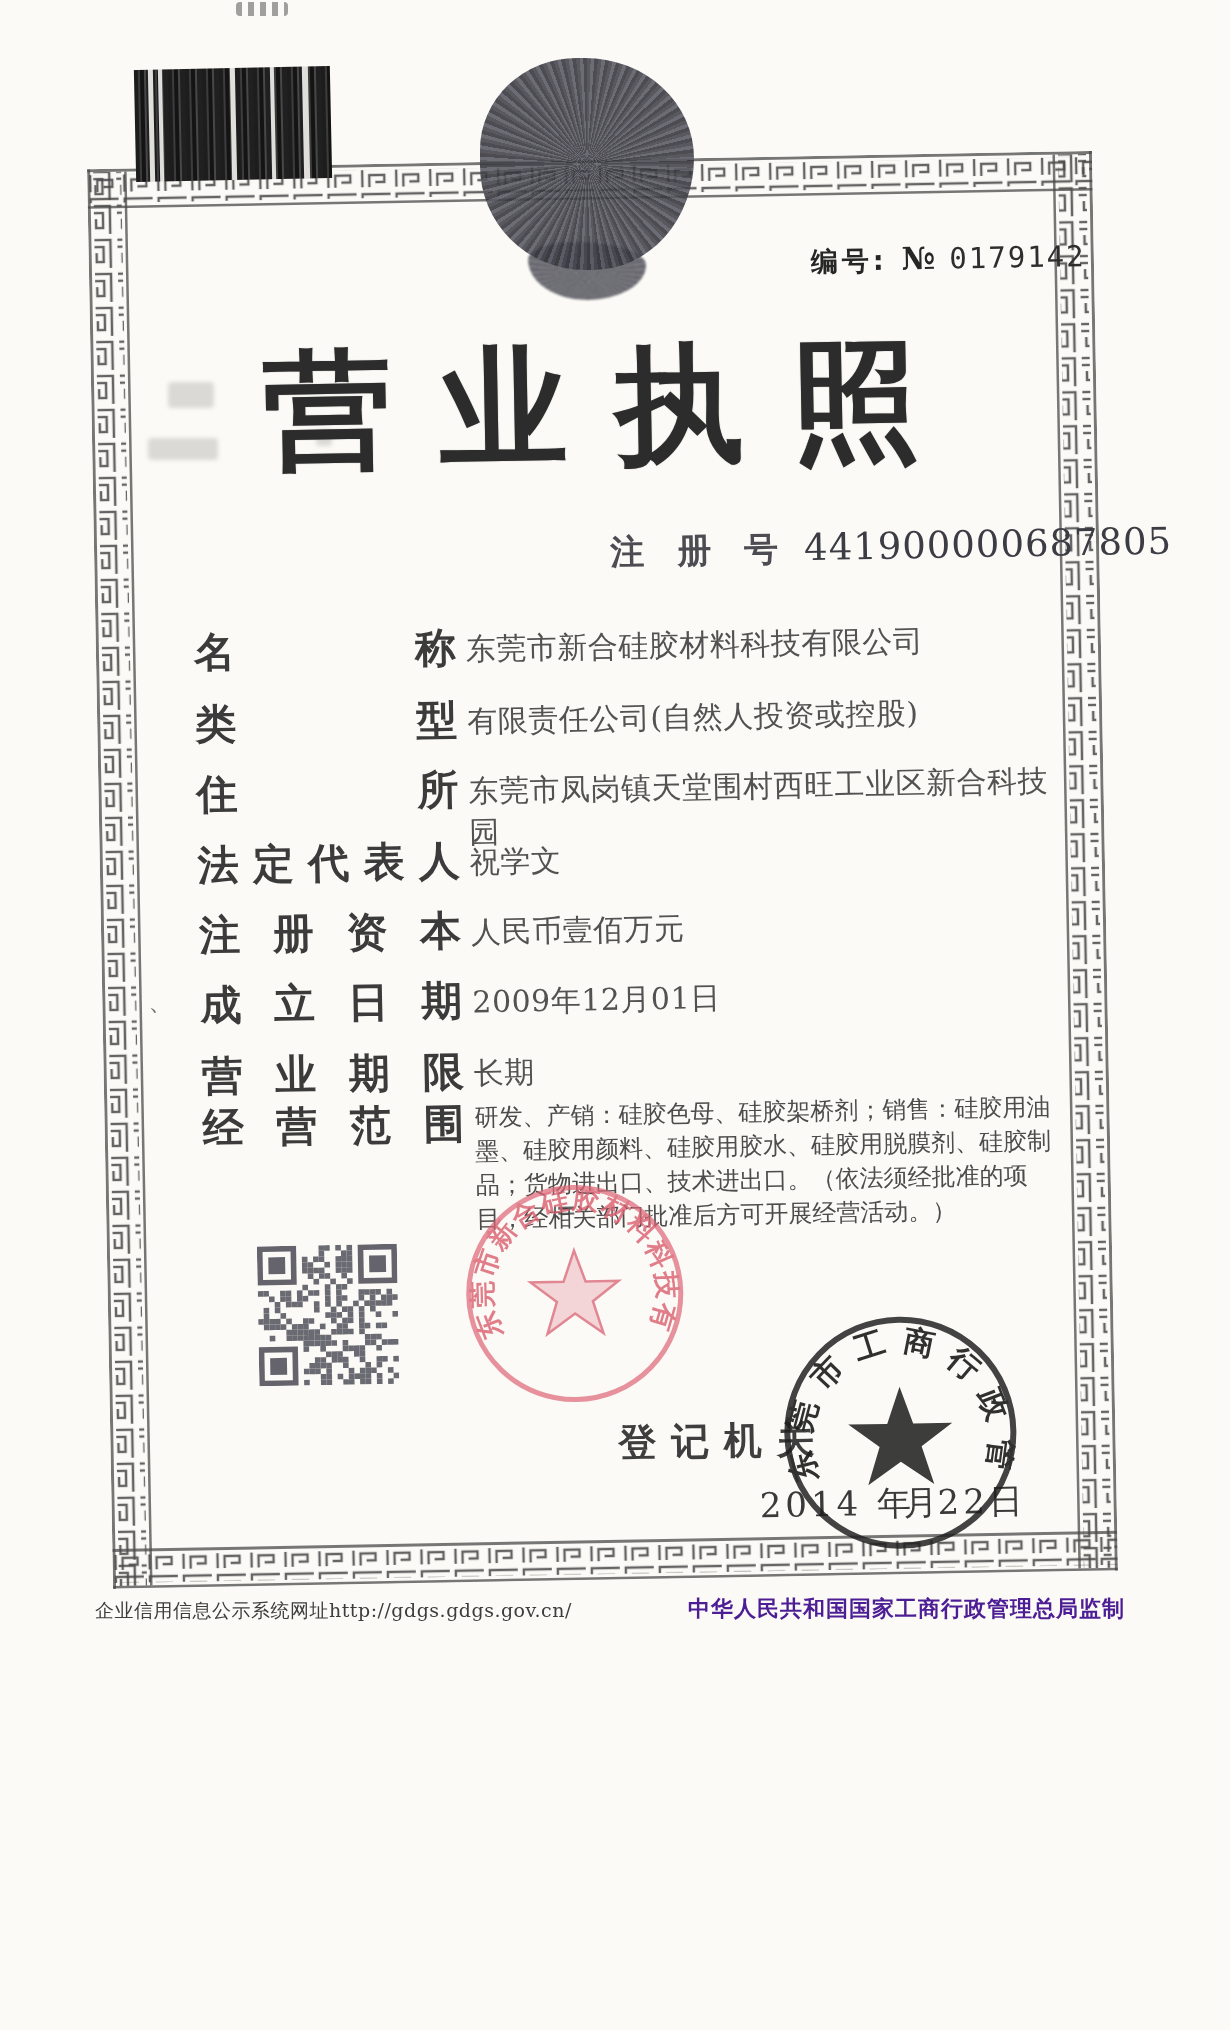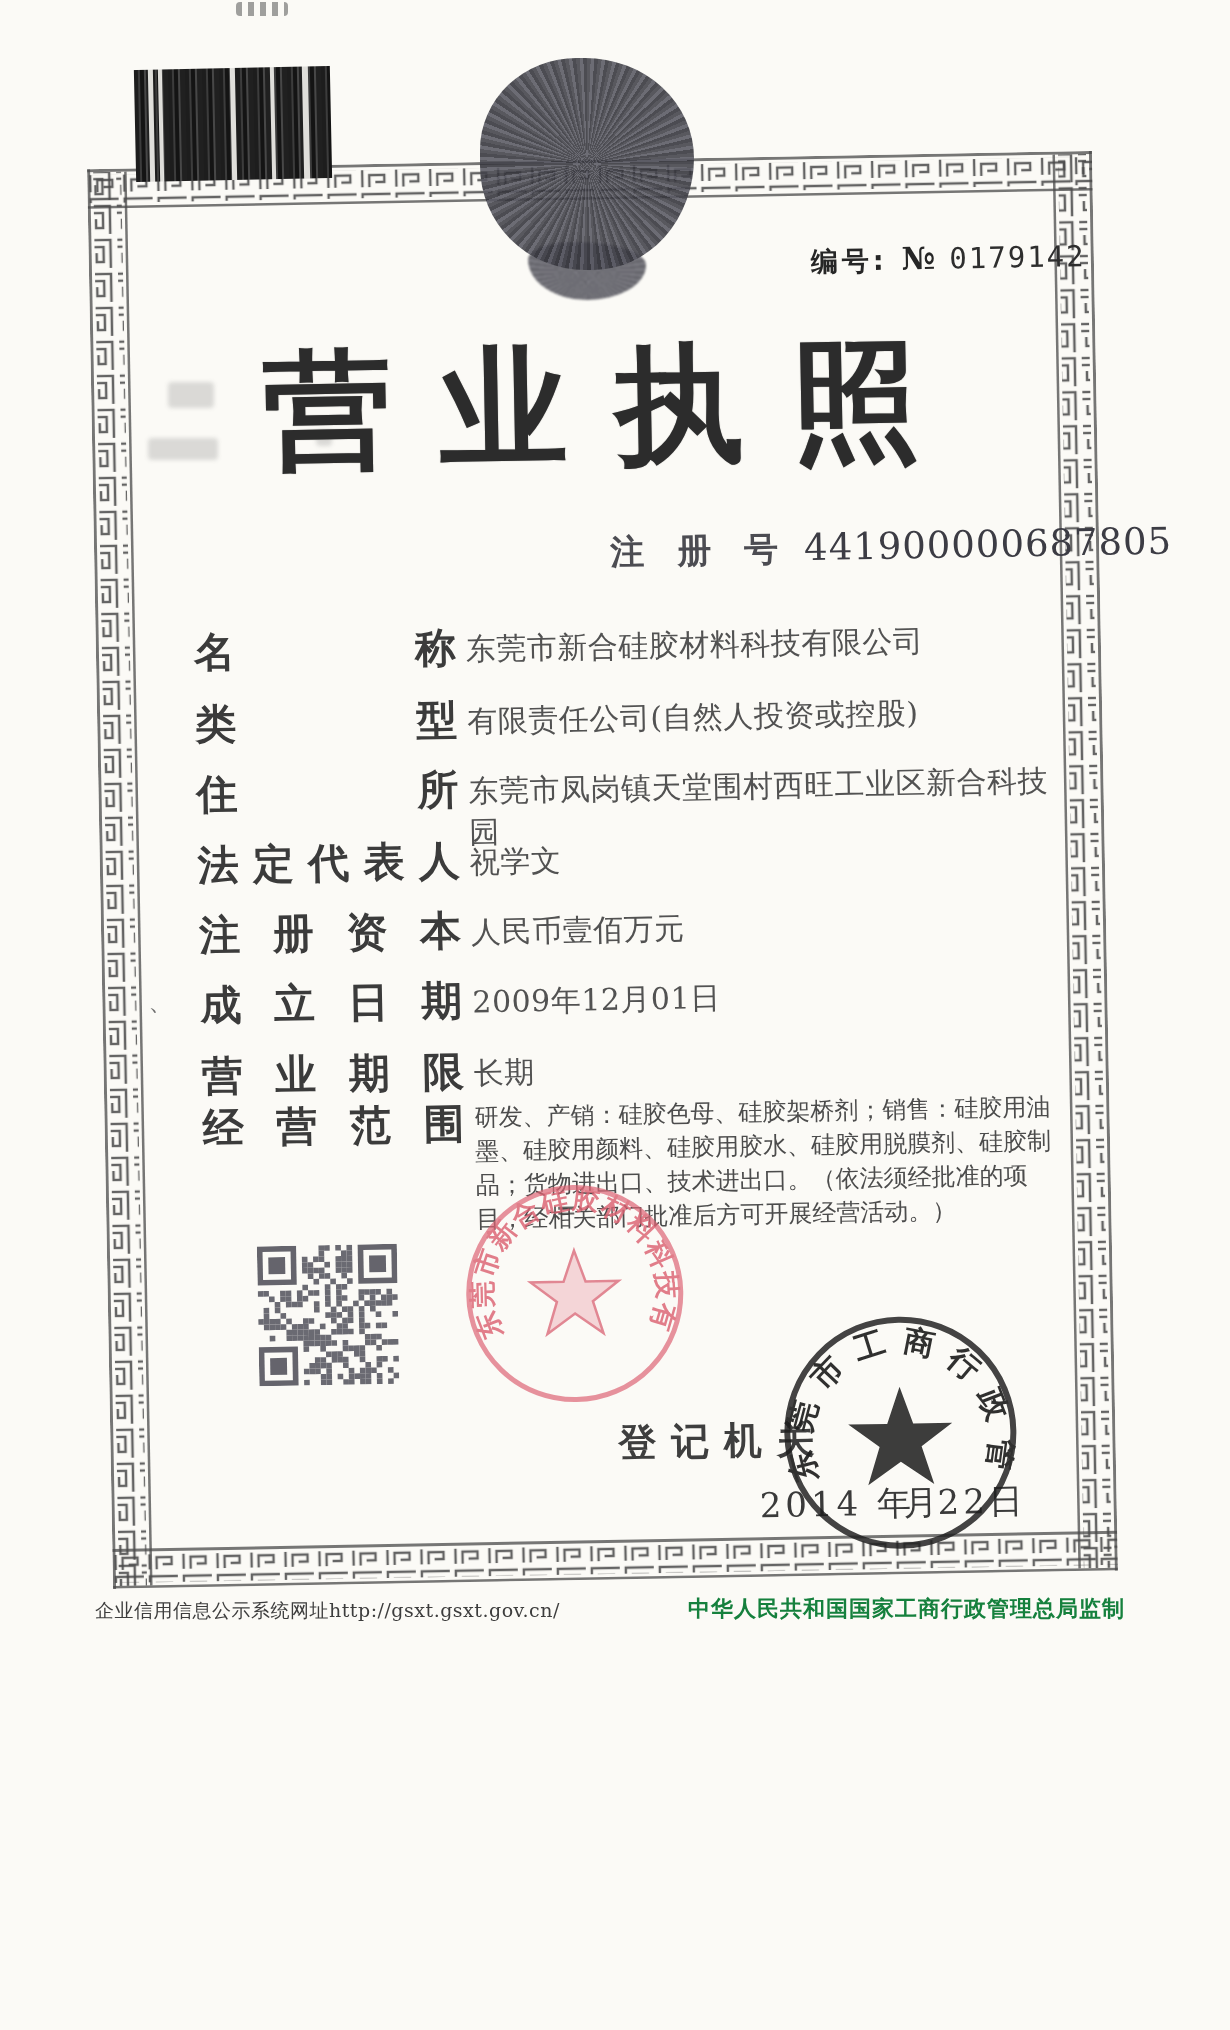--- a/index.html
+++ b/index.html
@@ -71,21 +71,21 @@
   
   .reg-authority { position:absolute; left:508px; top:1258px; width:196px; display:flex; justify-content:space-between;
     font-size:38px; font-weight:600; color:#3e3e3e; font-family:"DejaVu Serif","Liberation Serif",serif; }
   .date-seg { position:absolute; top:1326px; font-size:34px; color:#3a3a3a; letter-spacing:4px;
     font-family:"DejaVu Serif","Liberation Serif",serif; z-index:3; }
   .d-year { left:648px; } .d-month { left:792px; } .d-day { left:826px; }
 
   
   .footer-left { position:absolute; left:95px; top:1598px; font-size:19px; color:#3d3d3d; letter-spacing:.5px;
     font-family:"DejaVu Serif","Liberation Serif",serif; }
-  .footer-right { position:absolute; left:688px; top:1594px; font-size:22px; color:#15803d; font-weight:600;
+  .footer-right { position:absolute; left:688px; top:1594px; font-size:22px; color:#4c1d95; font-weight:600;
     font-family:"DejaVu Serif","Liberation Serif",serif; letter-spacing:1px; }
 
   
   .artifact { position:absolute; background:#8f8f8f; opacity:.3; filter:blur(2px); border-radius:4px; }
   .a1 { left:168px; top:382px; width:46px; height:26px; }
   .a2 { left:148px; top:438px; width:70px; height:22px; }
   .a3 { left:316px; top:430px; width:16px; height:16px; }
   .a4 { left:236px; top:2px; width:52px; height:14px; opacity:.55; filter:blur(.5px);
         background:repeating-linear-gradient(90deg,#555 0 6px,transparent 6px 12px); }
 </style>
@@ -482,16 +482,16 @@
       </defs>
       <circle cx="128" cy="128" r="113" fill="none" stroke="#1e1e1e" stroke-width="6" opacity="0.9"></circle>
       <path d="M128 82 L141 119 L180 119 L149 142 L161 180 L128 157 L95 180 L107 142 L76 119 L115 119 Z" fill="#1b1b1b" opacity="0.92"></path>
       <text font-size="31" fill="#1f1f1f" font-weight="700" letter-spacing="2" font-family="DejaVu Serif, Liberation Serif, serif">
         <textPath href="#stampArc" startOffset="6" textLength="440">东莞市工商行政管理局</textPath>
       </text>
     </svg>
 
   </div>
 
-  <div class="footer-left">企业信用信息公示系统网址http://gsxt.gsxt.gov.cn/</div>
+  <div class="footer-left">企业信用信息公示系统网址http://gdgs.gdgs.gov.cn/</div>
   <div class="footer-right">中华人民共和国国家工商行政管理总局监制</div>
 
 </div>
 
 </body></html>

